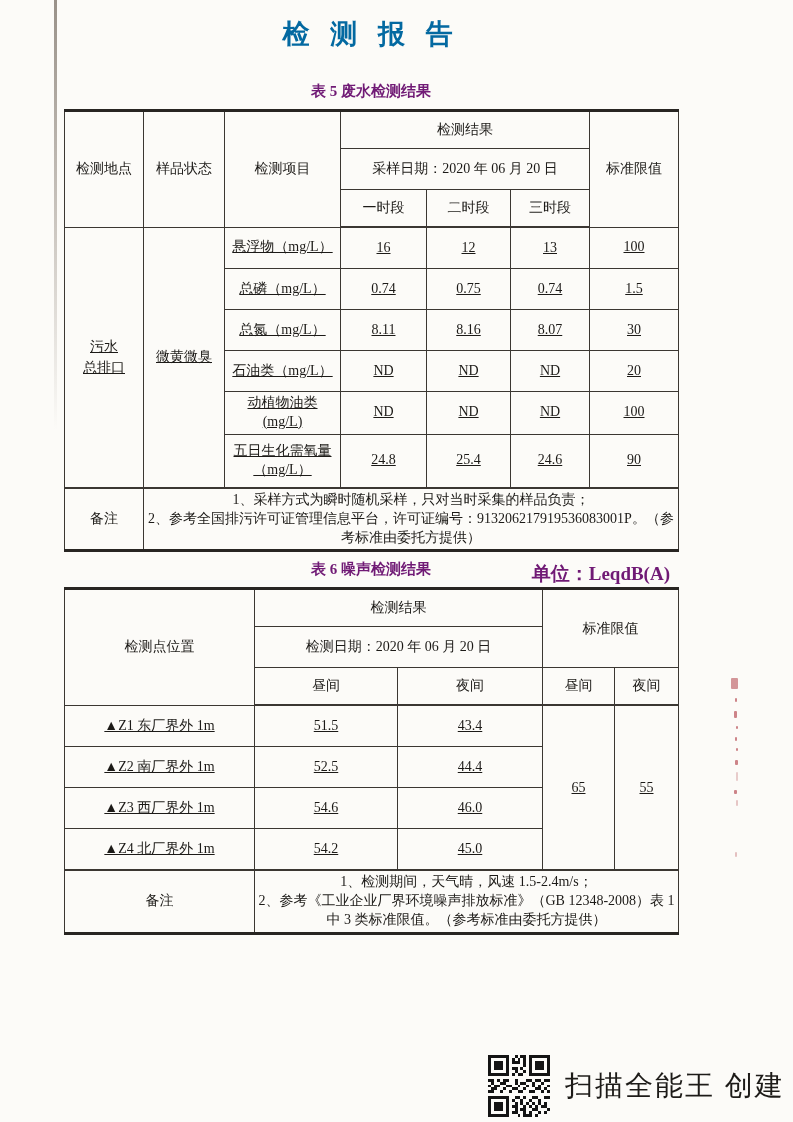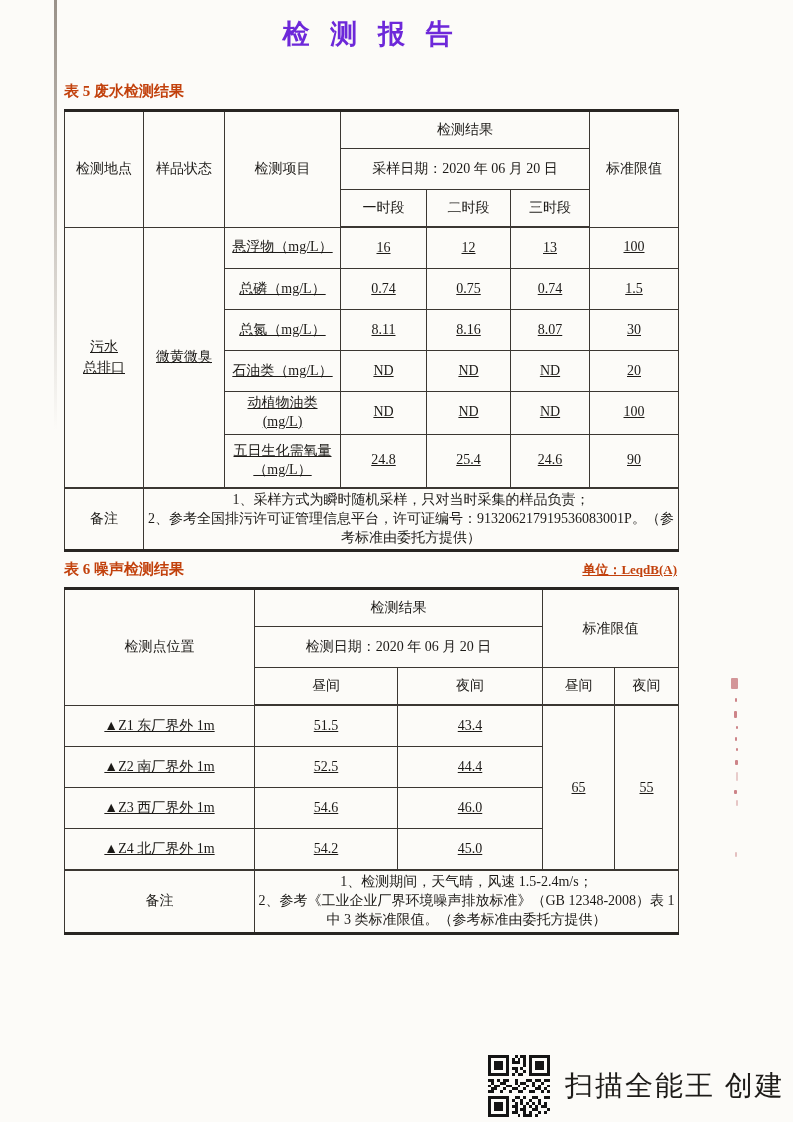--- a/index.html
+++ b/index.html
@@ -14,26 +14,26 @@
     background:linear-gradient(to bottom, rgba(120,110,100,.75), rgba(150,140,130,.45) 55%, rgba(160,150,140,0));
   }
   .bleed { position:absolute; background:rgba(165,35,45,.55); border-radius:1px; }
 
   .codes-row {
     margin:58px 0 0 70px; width:608px;
     display:flex; justify-content:space-between;
     font-size:14.5px; font-weight:bold; letter-spacing:.3px; color:#221f1c;
   }
   .title-row { margin:16px 0 0 64px; width:614px; text-align:center; }
-  .title-row .title { font-size:27px; font-weight:bold; letter-spacing:7px; color:#6d28d9; }
-
-  .tcaption { margin:30px 0 0 64px; width:614px; text-align:left;
-    font-size:15px; font-weight:bold; position:relative; color:#c2410c; }
+  .title-row .title { font-size:27px; font-weight:bold; letter-spacing:7px; color:#0369a1; }
+
+  .tcaption { margin:30px 0 0 64px; width:614px; text-align:center;
+    font-size:15px; font-weight:bold; position:relative; color:#701a75; }
   .tcaption.second { margin-top:8px; }
-  .tcaption .unit { position:absolute; right:1px; top:1px; font-weight:bold; font-size:13px;text-decoration:underline; }
+  .tcaption .unit { position:absolute; right:8px; top:1px; font-weight:bold; font-size:19px; }
 
   table.t {
     margin:8px 0 0 64px; border-collapse:collapse; table-layout:fixed;
     border-top:3px solid #282522; border-bottom:3px solid #282522;
   }
   table.t td {
     border:1px solid #3b3732; text-align:center; vertical-align:middle;
     font-size:14px; padding:2px 3px; color:#1c1a17; line-height:1.35;
   }
   tr.hr1 td { height:32px; }

